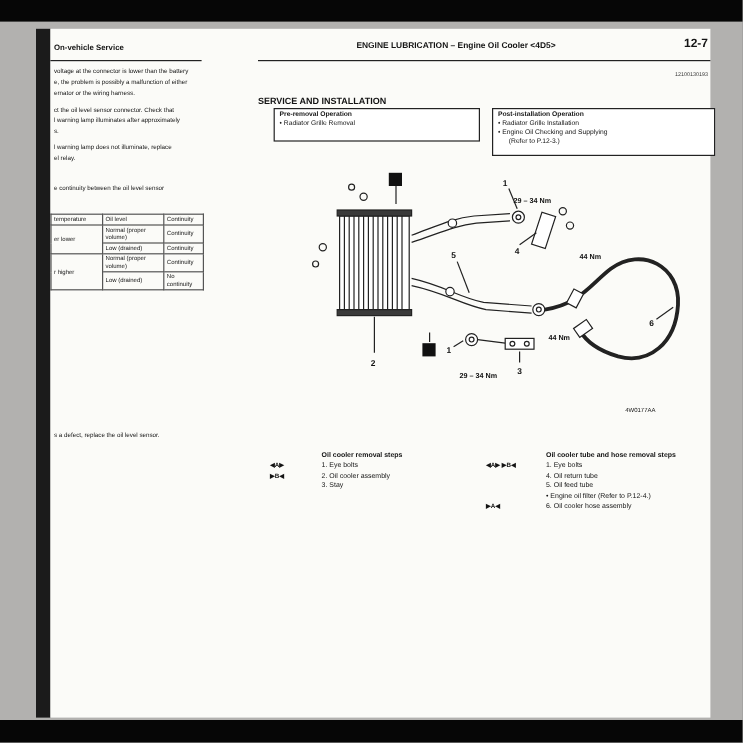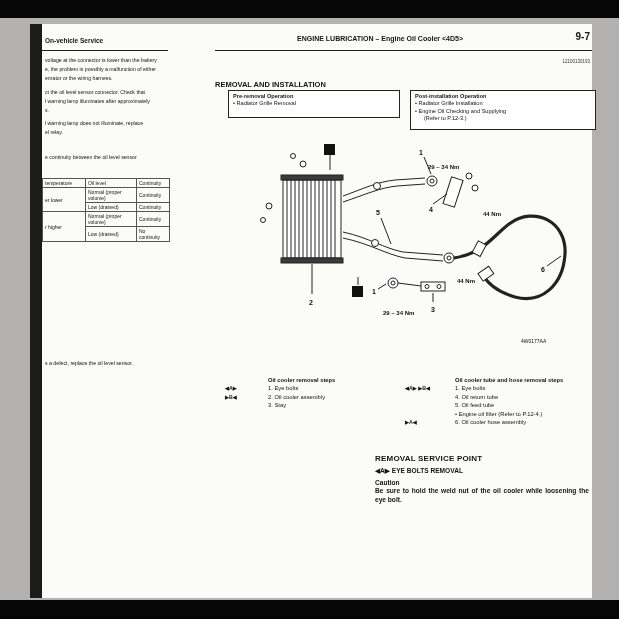--- a/index.html
+++ b/index.html
@@ -111,25 +111,25 @@
       <tr>
         <td>Low (drained)</td>
         <td>No continuity</td>
       </tr>
     </tbody>
       </table>
 
     <div class="lp-footer">s a defect, replace the oil level sensor.</div>
 
     <div class="rp-runhead">ENGINE LUBRICATION – Engine Oil Cooler &lt;4D5&gt;</div>
-    <div class="rp-pagenum">9-7</div>
+    <div class="rp-pagenum">12-7</div>
     <div class="rule" style="left:173px;top:26px;width:377px;"></div>
 
     <div class="rp-doccode">12100130193</div>
-    <div class="rp-section">REMOVAL AND INSTALLATION</div>
+    <div class="rp-section">SERVICE AND INSTALLATION</div>
 
     <div class="op-box" style="left:186px;top:66px;width:162px;height:22px;">
       <div class="bt">Pre-removal Operation</div>
       <div>•  Radiator Grille Removal</div>
     </div>
     <div class="op-box" style="left:368px;top:66px;width:176px;height:34px;">
       <div class="bt">Post-installation Operation</div>
       <div>•  Radiator Grille Installation</div>
       <div>•  Engine Oil Checking and Supplying</div>
       <div class="indent">(Refer to P.12-3.)</div>
@@ -248,21 +248,15 @@
       <div class="lrow">
         <span class="lmark"></span>
         <span class="ltext">•  Engine oil filter (Refer to P.12-4.)</span>
       </div>
       <div class="lrow">
         <span class="lmark">▶A◀</span>
         <span class="ltext">6. Oil cooler hose assembly</span>
       </div>
     </div>
 
-    <div class="sp">
-      <div class="h">REMOVAL SERVICE POINT</div>
-      <div class="s">◀A▶ EYE BOLTS REMOVAL</div>
-      <div class="c">Caution</div>
-      <div class="ct">Be sure to hold the weld nut of the oil cooler while loosening the eye bolt.</div>
-    </div>
 
   </div>
 </div>
 
 </body></html>

